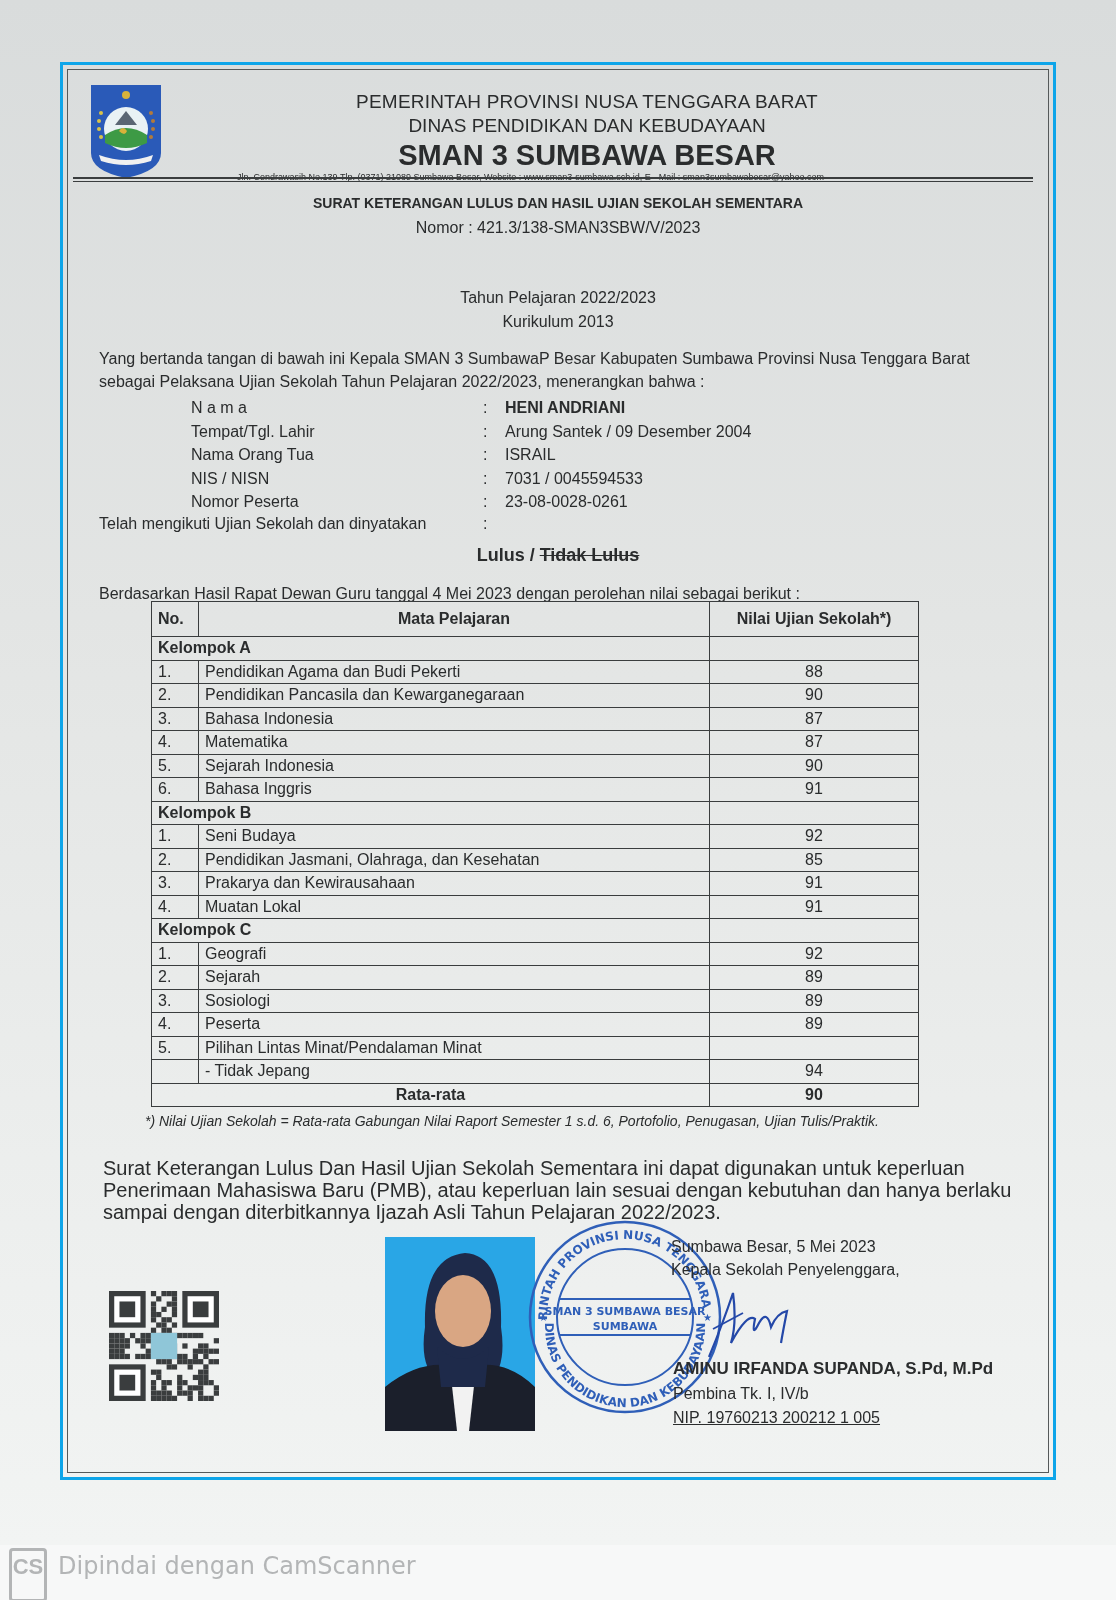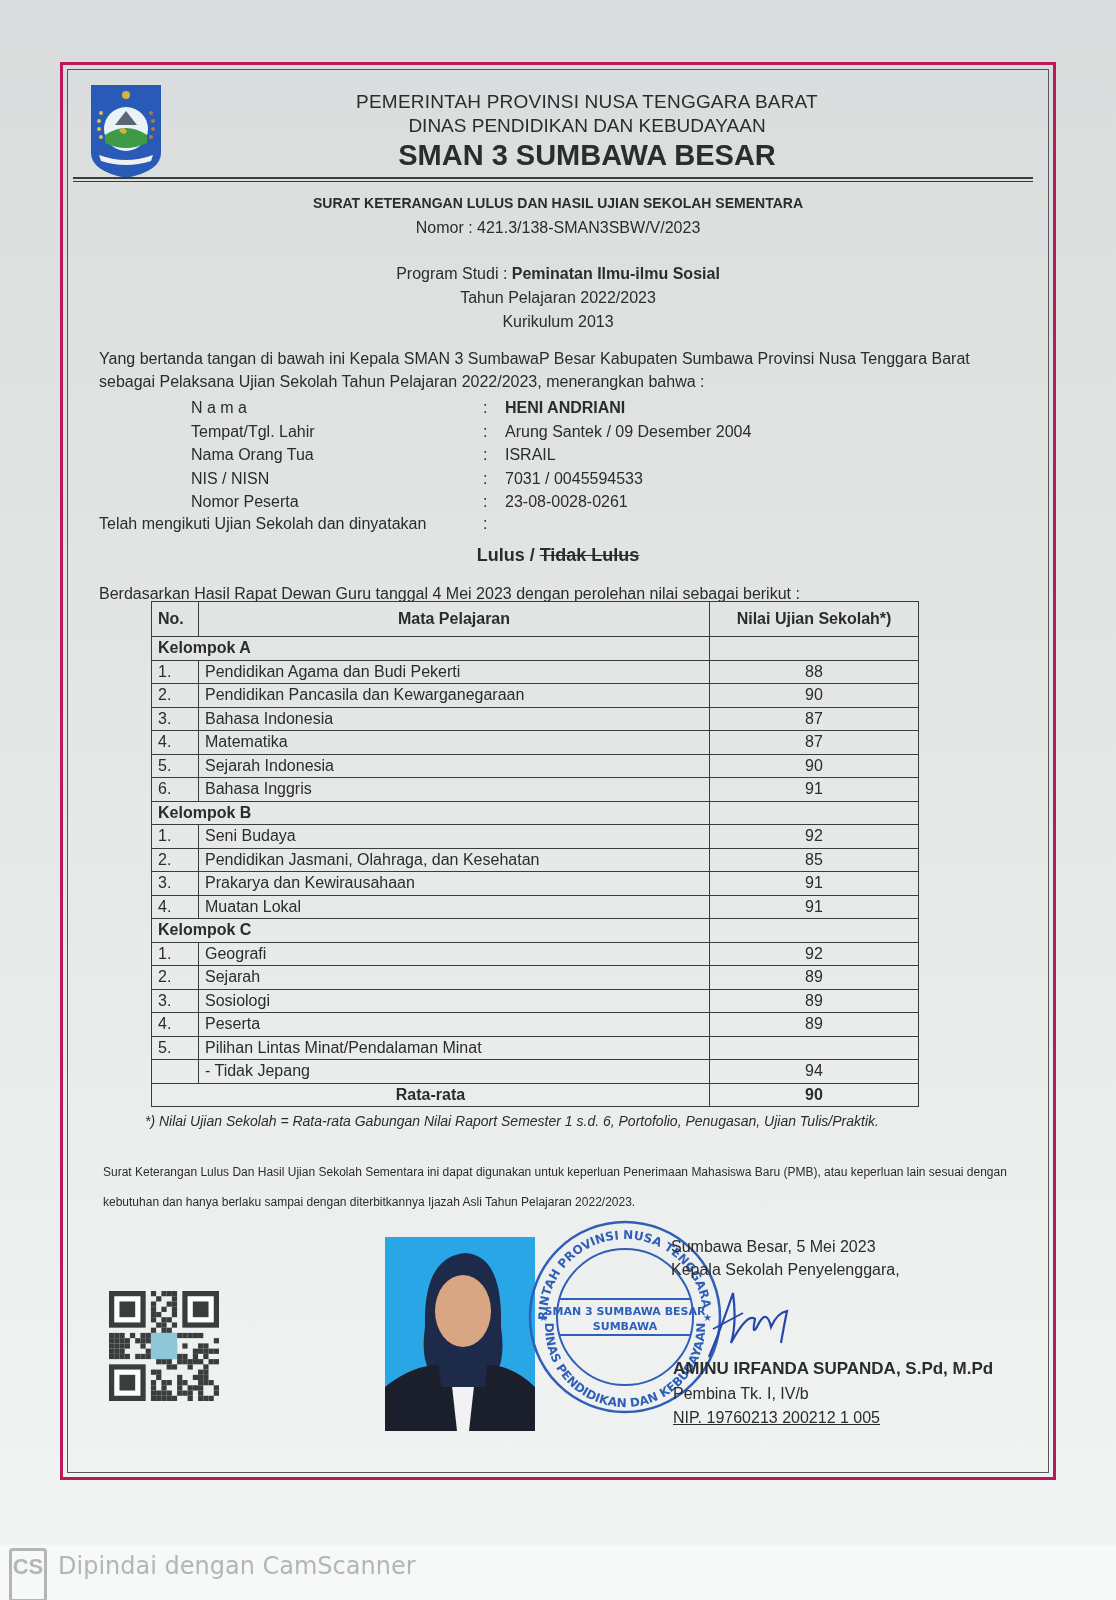--- a/index.html
+++ b/index.html
@@ -7,21 +7,21 @@
     width:1116px; height:1600px; position:relative; overflow:hidden;
     background:#dfe1e0;
     font-family:"Liberation Sans", sans-serif; color:#2a2c2d;
   }
   .paper-bg {
     position:absolute; left:0; top:0; width:1116px; height:1545px;
     background:linear-gradient(180deg,#d9dcdc 0%,#e3e5e4 40%,#eceeed 75%,#f2f4f3 100%);
   }
   .frame {
     position:absolute; left:60px; top:62px; width:996px; height:1418px;
-    border:3px solid #be185d; box-sizing:border-box;
+    border:3px solid #0ea5e9; box-sizing:border-box;
     outline:1px solid #55595a; outline-offset:-8px;
   }
   .header { position:absolute; left:24px; top:16px; width:940px; height:100px; }
   .logo { position:absolute; left:2px; top:2px; width:74px; height:96px; }
   .kop-lines { position:absolute; left:0; width:100%; text-align:center; }
   .kop1 { top:10px; font-size:19px; letter-spacing:0.2px; padding-left:60px; box-sizing:border-box; }
   .kop2 { top:34px; font-size:19px; padding-left:60px; box-sizing:border-box; }
   .kop3 { top:58px; font-size:29px; font-weight:bold; padding-left:60px; box-sizing:border-box; }
   .kop4 { top:91px; font-size:9px; padding-left:150px; box-sizing:border-box; text-align:left; }
   .header-rule { position:absolute; left:10px; top:112px; width:960px; border-top:2px solid #3a3d3e; }
@@ -55,21 +55,21 @@
   table.grades td, table.grades th { border:1.5px solid #3a3d3e; padding:0 6px; height:22.5px; }
   table.grades th { font-weight:bold; text-align:center; height:34px; }
   table.grades th.no { width:34px; text-align:left; }
   table.grades th.nilai { width:196px; }
   td.no { width:34px; border-right:1.5px solid #3a3d3e; }
   td.nilai { text-align:center; }
   tr.group td.gname { font-weight:bold; border-right:1.5px solid #3a3d3e; }
   tr.avg td { font-weight:bold; text-align:center; }
   .footnote { position:absolute; left:82px; top:1048px; font-size:14px; font-style:italic; }
 
-  .closing { position:absolute; left:40px; top:1092px; width:920px; font-size:12px; line-height:30px; }
+  .closing { position:absolute; left:40px; top:1092px; width:920px; font-size:20px; line-height:22px; }
 
   .qr { position:absolute; left:46px; top:1226px; width:110px; height:110px; }
   .photo { position:absolute; left:322px; top:1172px; width:150px; height:194px; background:#29a6e6; overflow:hidden; }
   .stamp { position:absolute; left:462px; top:1152px; width:200px; height:200px; }
 
   .sign { position:absolute; left:608px; top:1170px; font-size:16px; line-height:23px; }
   .sign-name { position:absolute; left:610px; top:1294px; font-size:17px; font-weight:bold; }
   .sign-rank { position:absolute; left:610px; top:1320px; font-size:16px; }
   .sign-nip { position:absolute; left:610px; top:1344px; font-size:16px; text-decoration:underline; }
   .signature { position:absolute; left:640px; top:1218px; width:120px; height:80px; }
@@ -104,29 +104,27 @@
       <g fill="#b37a3a">
           <circle cx="62" cy="30" r="2"></circle>
           <circle cx="64" cy="38" r="2"></circle>
           <circle cx="64" cy="46" r="2"></circle>
           <circle cx="62" cy="54" r="2"></circle>
         </g>
     </svg>
     <div class="kop-lines kop1">PEMERINTAH PROVINSI NUSA TENGGARA BARAT</div>
     <div class="kop-lines kop2">DINAS PENDIDIKAN DAN KEBUDAYAAN</div>
     <div class="kop-lines kop3">SMAN 3 SUMBAWA BESAR</div>
+    <div class="kop-lines kop4">Jln. Cendrawasih No.139 Tlp. (0371) 21089 Sumbawa Besar, Website : www.sman3-sumbawa.sch.id, E - Mail : sman3sumbawabesar@yahoo.com</div>
   </div>
   <div class="header-rule"></div>
   <div class="header-rule2"></div>
 
   <div class="center title">SURAT KETERANGAN LULUS DAN HASIL UJIAN SEKOLAH SEMENTARA</div>
   <div class="center nomor">Nomor : 421.3/138-SMAN3SBW/V/2023</div>
-  <div class="center prodi">
-    <span>Program Studi : </span><b>Peminatan Ilmu-ilmu Sosial</b>
-  </div>
   <div class="center tahun">Tahun Pelajaran 2022/2023</div>
   <div class="center kur">Kurikulum 2013</div>
 
   <div class="intro">Yang bertanda tangan di bawah ini Kepala SMAN 3 SumbawaP Besar Kabupaten Sumbawa Provinsi Nusa Tenggara Barat sebagai Pelaksana Ujian Sekolah Tahun Pelajaran 2022/2023, menerangkan bahwa :</div>
 
   <div class="ident">
     <div class="ident-row">
       <span class="ident-label">N a m a</span>
       <span class="ident-colon">:</span>
       <span class="ident-value name">HENI ANDRIANI</span>

